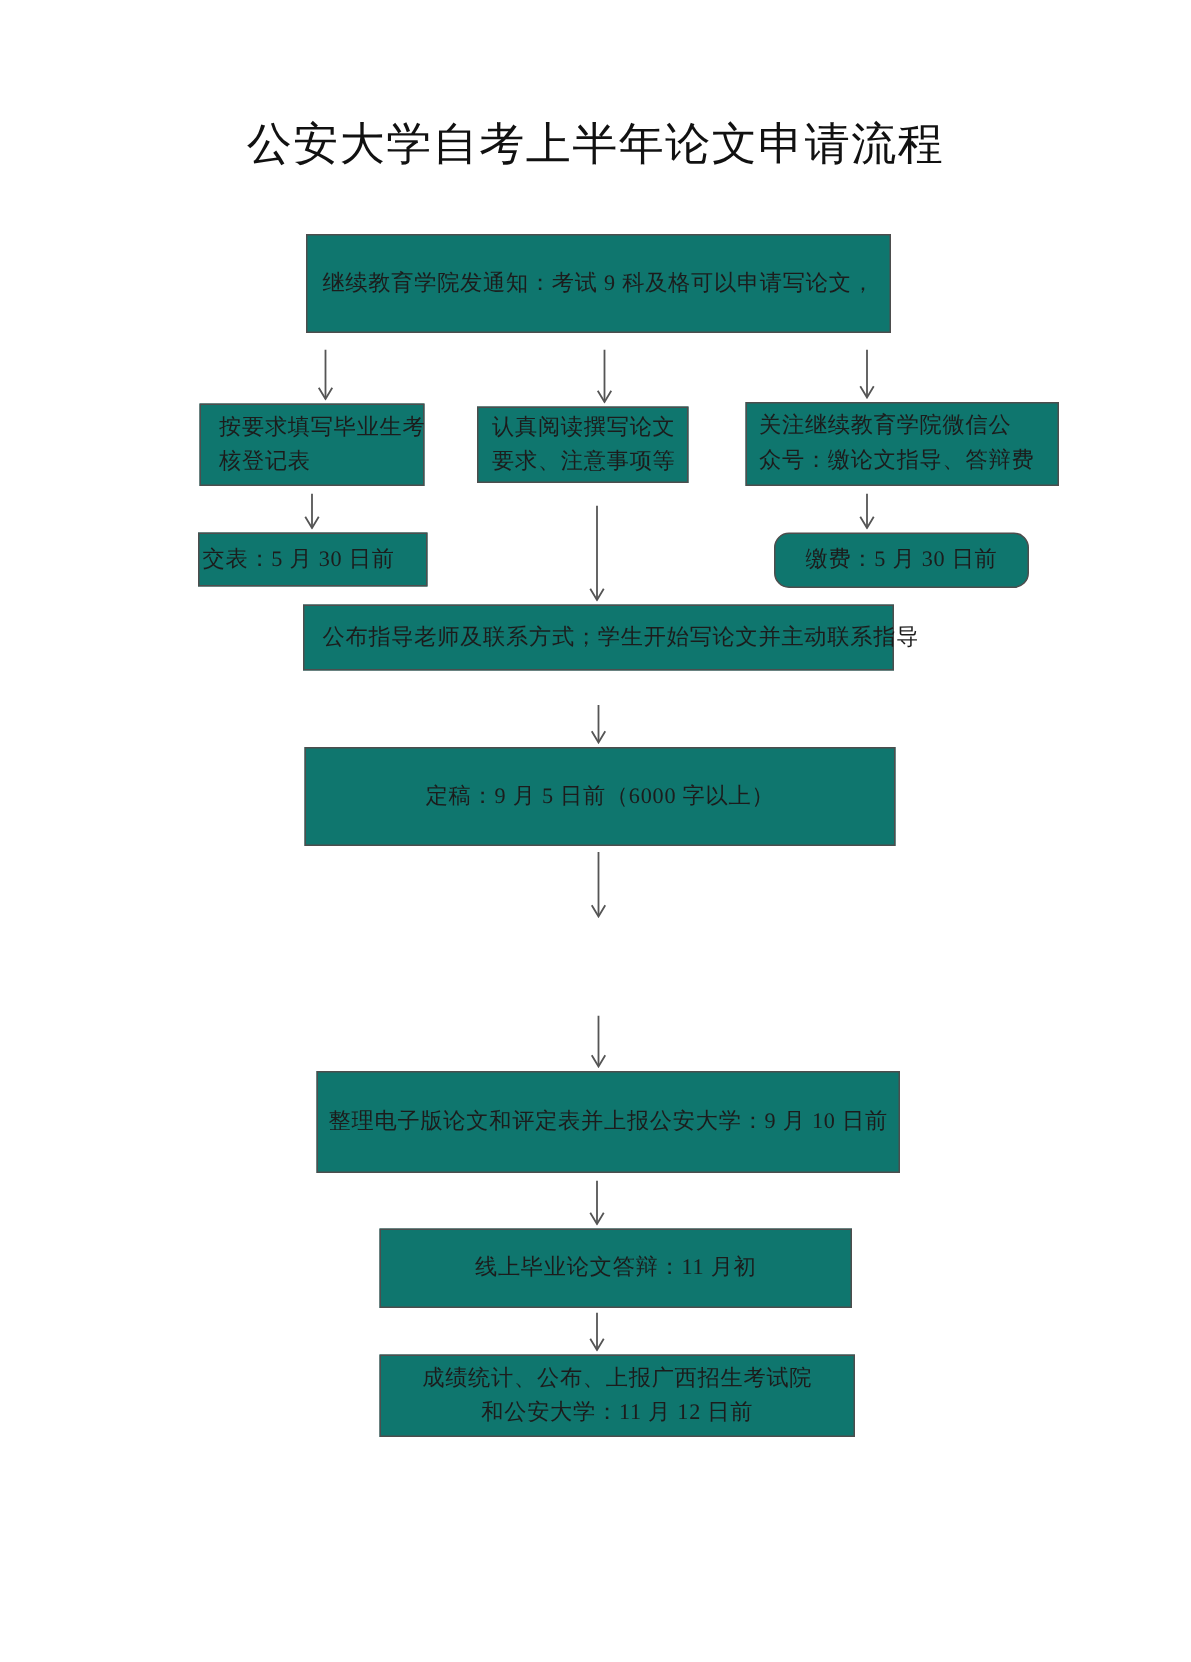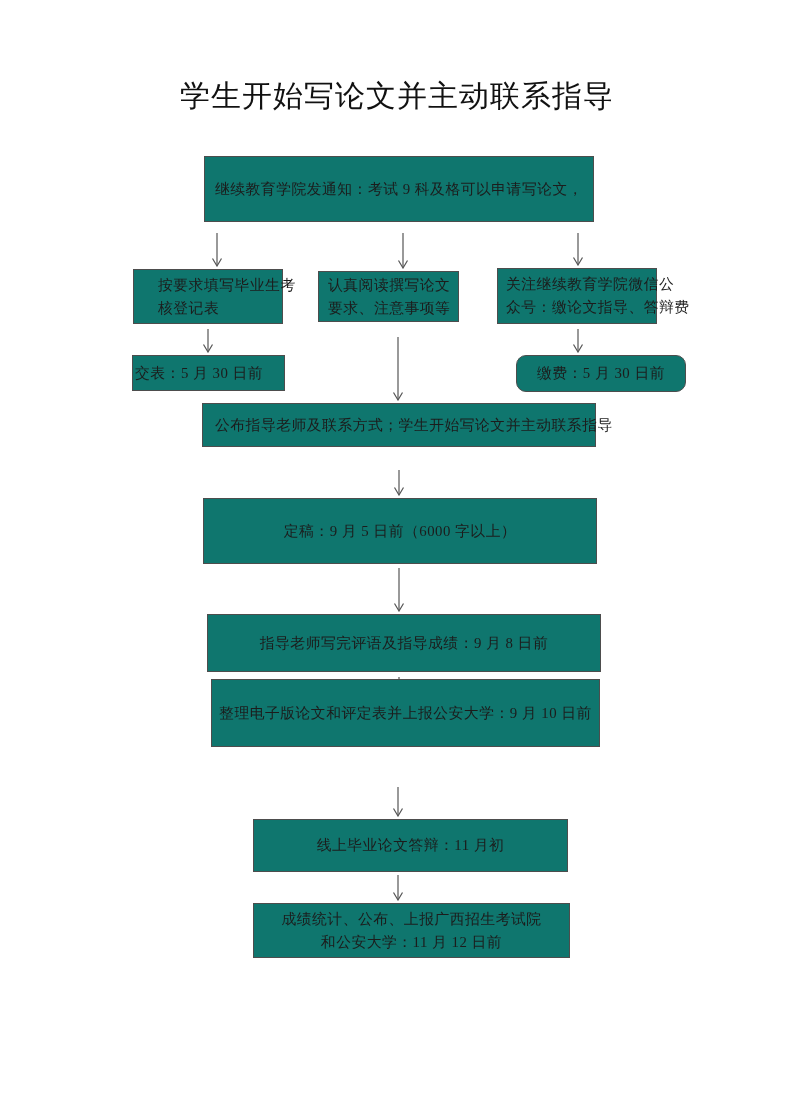--- a/index.html
+++ b/index.html
@@ -31,29 +31,29 @@
     line-height:23px;
     letter-spacing:0.5px;
     box-sizing:border-box;
   }
   .fbox.left{align-items:flex-start;}
   .fbox.thick{border-width:1.5px;}
   .bline{white-space:nowrap;}
 
   
   .n0{left:204px;top:156px;width:390px;height:66px;}
-  .n1{left:133px;top:269px;width:150px;height:55px;padding-left:24px;}
+  .n1{left:133px;top:269px;width:150px;height:55px;padding-left:12px;}
   .n2{left:318px;top:271px;width:141px;height:51px;padding-left:9px;}
-  .n3{left:497px;top:268px;width:160px;height:56px;padding-left:8px;}
+  .n3{left:497px;top:268px;width:209px;height:56px;padding-left:8px;}
   .n4{left:132px;top:355px;width:153px;height:36px;padding-left:2px;}
   .n5{left:516px;top:355px;width:170px;height:37px;border-radius:10px;}
   .n6{left:202px;top:403px;width:394px;height:44px;padding-left:12px;}
   .n7{left:203px;top:498px;width:394px;height:66px;}
   .n8{left:207px;top:614px;width:394px;height:58px;}
-  .n9{left:211px;top:679px;width:389px;height:68px;}
+  .n9{left:211px;top:714px;width:389px;height:68px;}
   .n10{left:253px;top:819px;width:315px;height:53px;}
   .n11{left:253px;top:903px;width:317px;height:55px;}
 
   
   .arrow{position:absolute;}
   .arrow line,.arrow polyline{stroke:#555555;stroke-width:1.2;fill:none;}
   .a1{left:209px;top:233px;}
   .a2{left:395px;top:233px;}
   .a3{left:570px;top:233px;}
   .a4{left:200px;top:329px;}
@@ -63,21 +63,21 @@
   .a8{left:391px;top:568px;}
   .a9{left:391px;top:677px;}
   .a10{left:390px;top:787px;}
   .a11{left:390px;top:875px;}
 </style>
 </head>
 <body>
 
 <div class="page">
 
-  <div class="doc-title">学生开始写论文并主动联系指导</div>
+  <div class="doc-title">公安大学自考上半年论文申请流程</div>
 
   <div class="fbox n0">
     <div class="bline">继续教育学院发通知：考试 9 科及格可以申请写论文，</div>
   </div>
 
   <svg class="arrow a1" width="16" height="34" viewBox="0 0 16 34">
       <line x1="8" y1="0" x2="8" y2="32.5"></line>
       <polyline points="3.5,25.5 8,33 12.5,25.5"></polyline>
     </svg>
   <svg class="arrow a2" width="16" height="36" viewBox="0 0 16 36">
@@ -133,23 +133,20 @@
 
   <div class="fbox n7 thick">
     <div class="bline">定稿：9 月 5 日前（6000 字以上）</div>
   </div>
 
   <svg class="arrow a8" width="16" height="44" viewBox="0 0 16 44">
       <line x1="8" y1="0" x2="8" y2="42.5"></line>
       <polyline points="3.5,35.5 8,43 12.5,35.5"></polyline>
     </svg>
 
-  <div class="fbox n8 thick">
-    <div class="bline">指导老师写完评语及指导成绩：9 月 8 日前</div>
-  </div>
 
   <svg class="arrow a9" width="16" height="35" viewBox="0 0 16 35">
       <line x1="8" y1="0" x2="8" y2="33.5"></line>
       <polyline points="3.5,26.5 8,34 12.5,26.5"></polyline>
     </svg>
 
   <div class="fbox n9">
     <div class="bline">整理电子版论文和评定表并上报公安大学：9 月 10 日前</div>
   </div>
 

